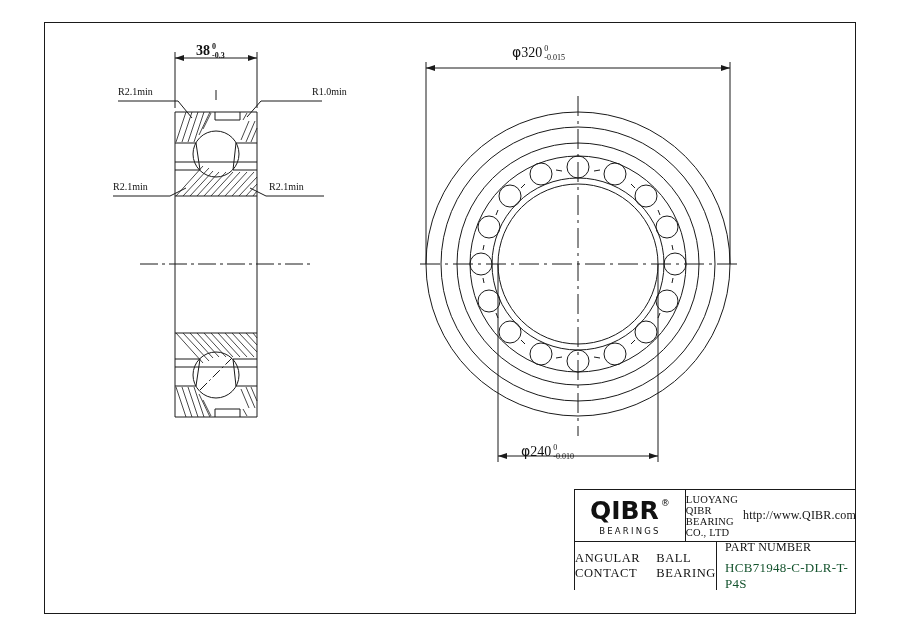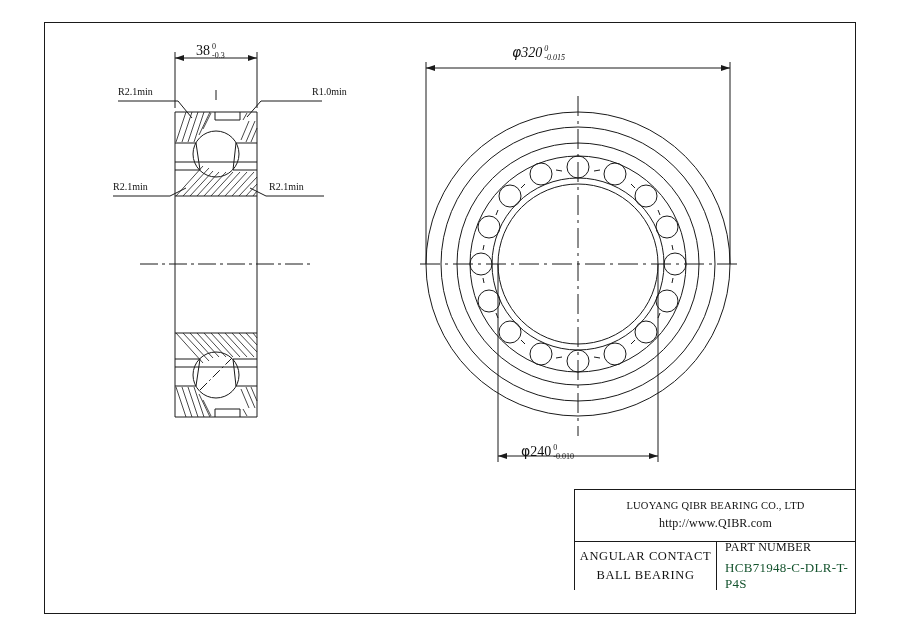--- a/index.html
+++ b/index.html
@@ -84,21 +84,21 @@
   .logo-sub {
     font-family: "DejaVu Sans", sans-serif;
     font-size: 8.5px;
     letter-spacing: 2.2px;
     color: #111;
     margin-top: 3px;
   }
   .tb-company-cell {
     flex: 1;
     display: flex;
-    flex-direction: column;
+    flex-direction: row;
     align-items: center;
     justify-content: center;
     gap: 5px;
   }
   .company-name {
     font-family: "Liberation Serif", serif;
     font-size: 10.5px;
     color: #111;
     letter-spacing: 0.2px;
   }
@@ -109,21 +109,21 @@
     letter-spacing: 0.2px;
   }
   .tb-bottom {
     display: flex;
     height: 48px;
   }
   .tb-type-cell {
     width: 142px;
     border-right: 1px solid #1a1a1a;
     display: flex;
-    flex-direction: column;
+    flex-direction: row;
     align-items: center;
     justify-content: center;
     gap: 4px;
     box-sizing: border-box;
   }
   .tb-type-line {
     font-family: "Liberation Serif", serif;
     font-size: 12.5px;
     letter-spacing: 0.6px;
     color: #111;
@@ -368,39 +368,46 @@
       <polygon points="730,68 721,65 721,71" fill="#1a1a1a" stroke="none"></polygon>
 
       <line x1="498" y1="264" x2="498" y2="462"></line>
       <line x1="658" y1="264" x2="658" y2="462"></line>
       <line x1="498" y1="456" x2="658" y2="456"></line>
       <polygon points="498,456 507,453 507,459" fill="#1a1a1a" stroke="none"></polygon>
       <polygon points="658,456 649,453 649,459" fill="#1a1a1a" stroke="none"></polygon>
     </g>
   </svg>
 
-  <div class="ann dim-main" style="left:196px; top:43px;">
+  <div class="ann dim-main" style="left:196px; top:43px;font-weight:bold;">
     <span>38</span><span class="dim-tol"><span style="display:block">0</span><span style="display:block">-0.3</span></span>
   </div>
 
-  <div class="ann dim-main" style="left:512px; top:44px;font-style:italic;">
+  <div class="ann dim-main" style="left:512px; top:44px;">
     <span class="phi">φ</span><span>320</span><span class="dim-tol"><span style="display:block">0</span><span style="display:block">-0.015</span></span>
   </div>
 
   <div class="ann dim-main" style="left:521px; top:443px;">
     <span class="phi">φ</span><span>240</span><span class="dim-tol"><span style="display:block">0</span><span style="display:block">-0.010</span></span>
   </div>
 
   <div class="ann note" style="left:118px; top:86px;">R2.1min</div>
   <div class="ann note" style="left:265px; top:86px;margin-left:47px;">R1.0min</div>
   <div class="ann note" style="left:113px; top:181px;">R2.1min</div>
   <div class="ann note" style="left:269px; top:181px;">R2.1min</div>
 
   <div class="title-block">
     <div class="tb-top">
+      <div class="tb-logo-cell">
+        <div class="logo-line">
+          <span class="logo-text">QIBR</span>
+          <span class="logo-reg">®</span>
+        </div>
+        <div class="logo-sub">BEARINGS</div>
+      </div>
       <div class="tb-company-cell">
         <div class="company-name">LUOYANG QIBR BEARING CO., LTD</div>
         <div class="company-url">http://www.QIBR.com</div>
       </div>
     </div>
     <div class="tb-bottom">
       <div class="tb-type-cell">
         <div class="tb-type-line">ANGULAR CONTACT</div>
         <div class="tb-type-line">BALL BEARING</div>
       </div>

